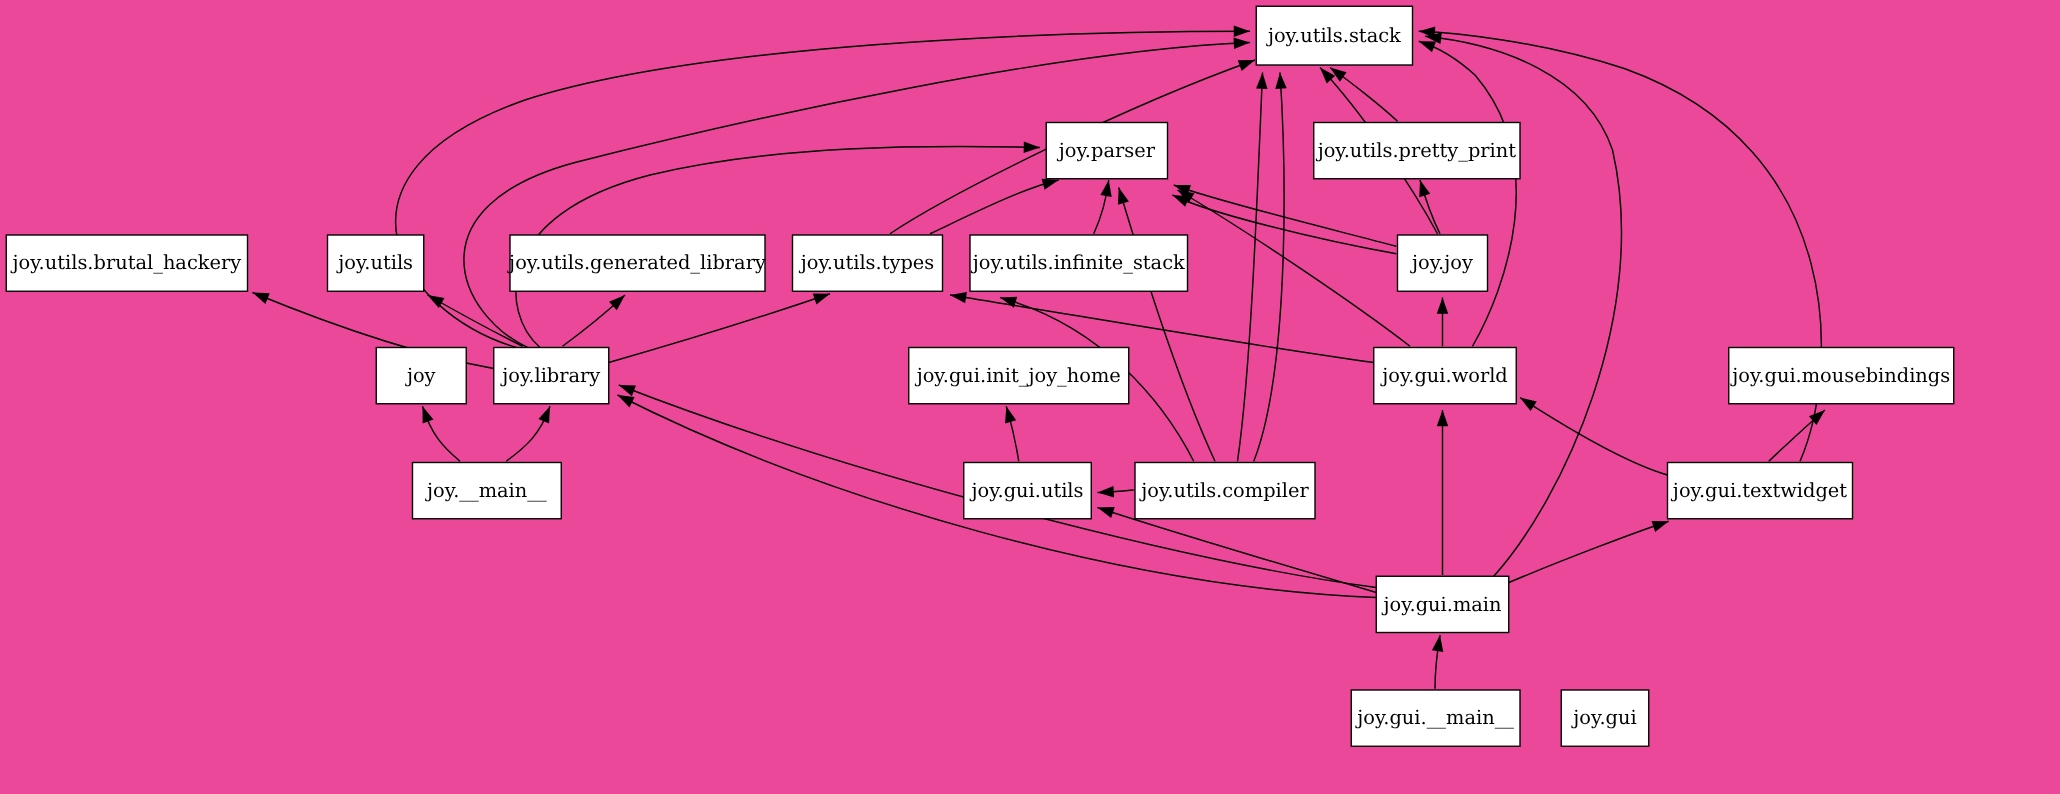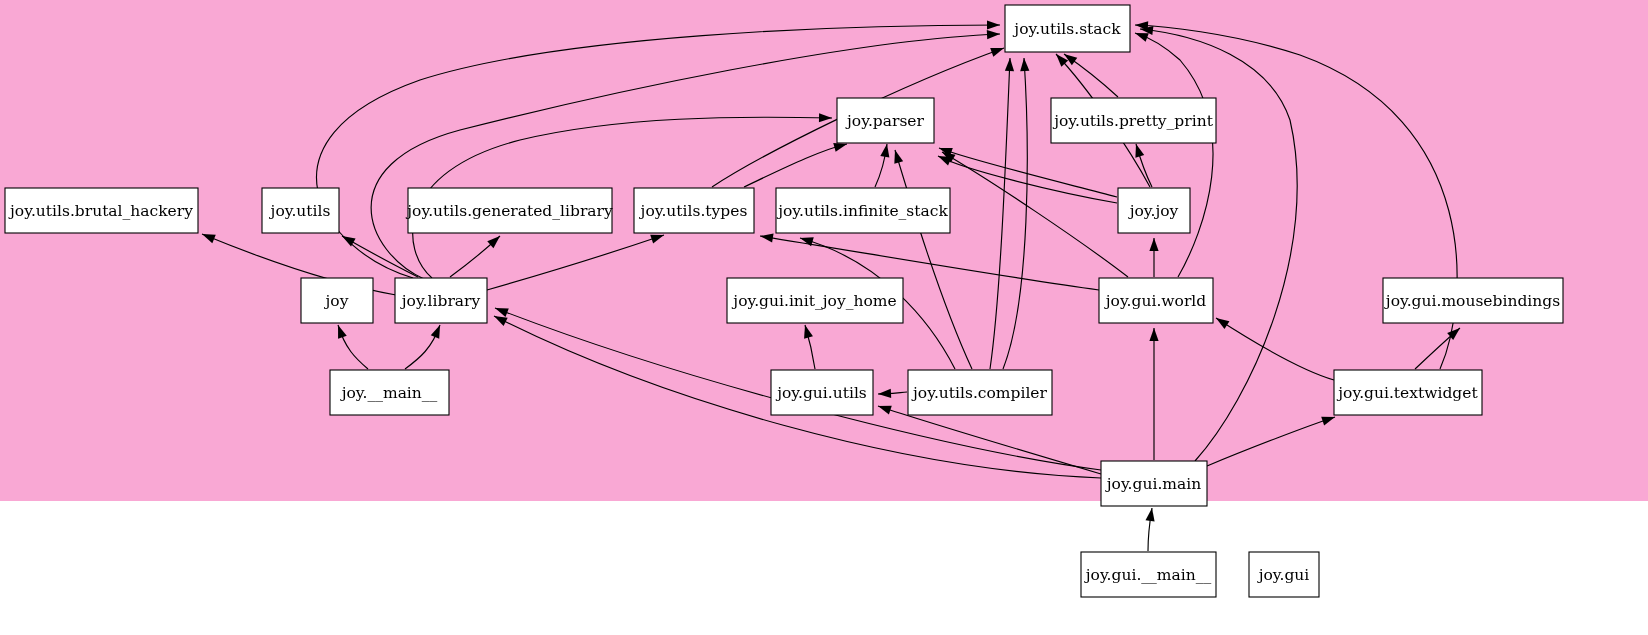--- a/index.html
+++ b/index.html
@@ -1,17 +1,17 @@
 <!DOCTYPE html>
 <html><head>
 <meta charset="utf-8">
 <style>
   html,body{margin:0;padding:0;background:#ffffff;}
   body{width:1648px;height:635px;overflow:hidden;font-family:"DejaVu Serif",serif;}
-  #graph-root{position:relative;width:1648px;height:501px;background:#f9a8d4;}
+  #graph-root{position:relative;width:1648px;height:635px;background:#ec4899;}
   svg#graph-svg{position:absolute;left:0;top:0;width:1648px;height:635px;}
   .node-box{fill:#ffffff;stroke:#000000;stroke-width:1.1;}
   .node-label{font-family:"DejaVu Serif",serif;font-size:15.5px;fill:#000000;
               text-anchor:middle;dominant-baseline:middle;}
   .edge-path{fill:none;stroke:#000000;stroke-width:1.15;}
   .edge-head{fill:#000000;stroke:none;}
 </style>
 </head>
 <body>
 

